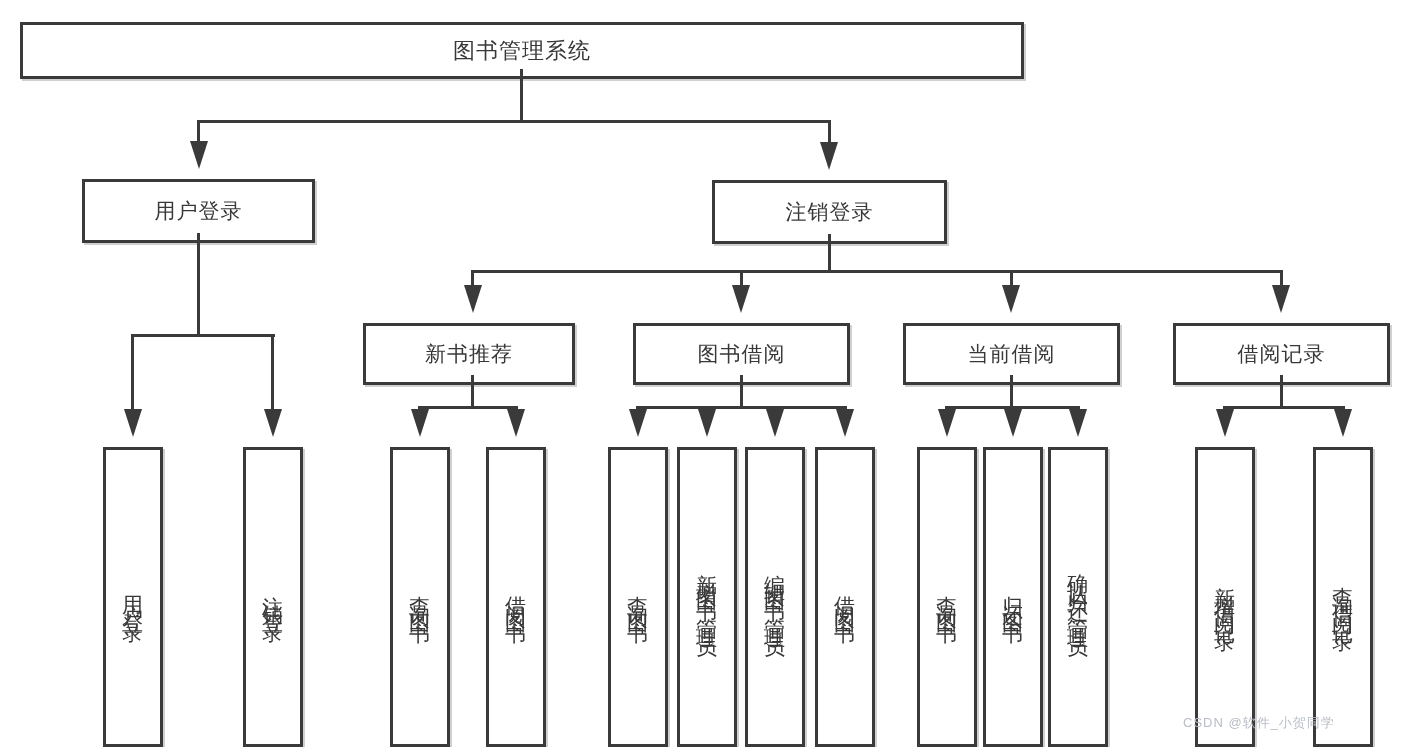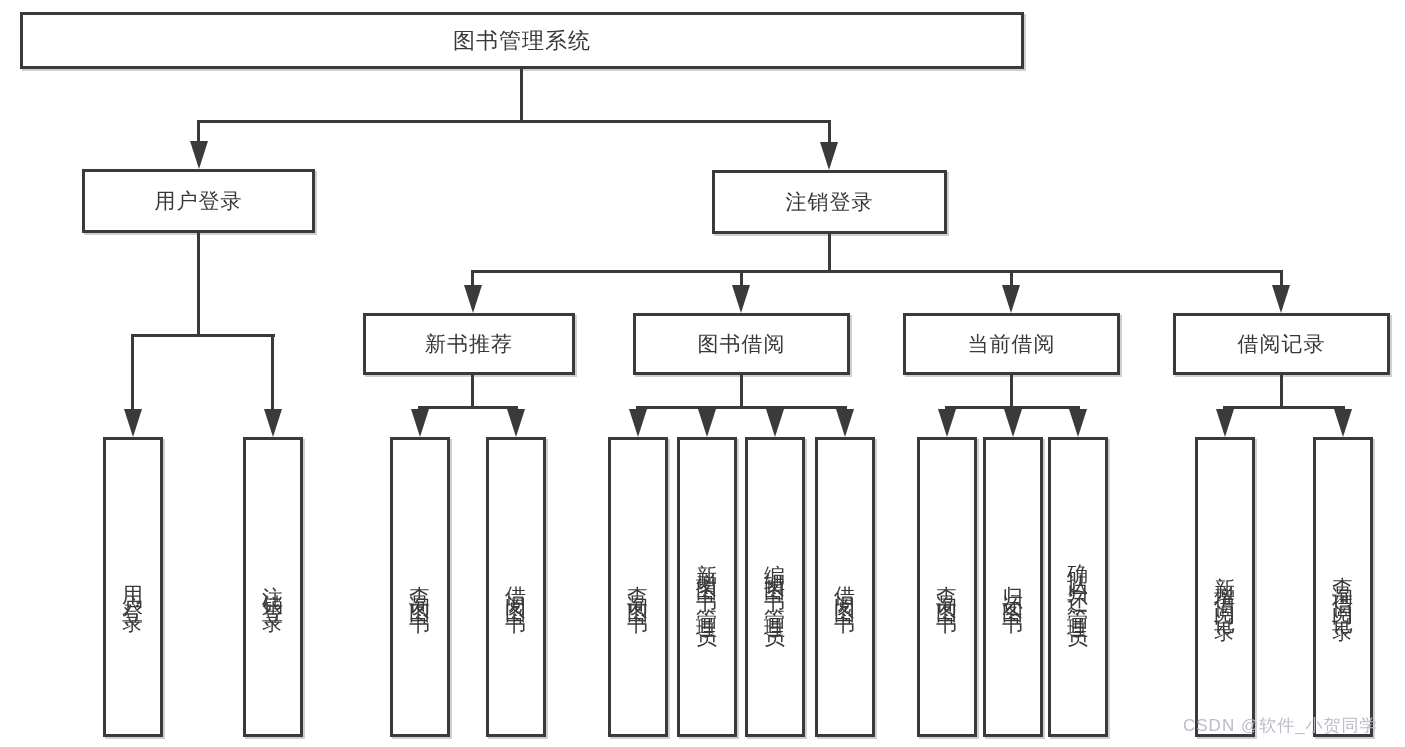--- a/index.html
+++ b/index.html
@@ -5,36 +5,37 @@
   html,body { margin:0; padding:0; background:#ffffff; }
   .stage {
     position:relative; width:1405px; height:747px; background:#ffffff;
     font-family:"Liberation Sans", sans-serif; color:#333333; overflow:hidden;
   }
   .box {
     position:absolute; box-sizing:border-box; background:#ffffff;
     border:3px solid #3a3a3a; box-shadow:2px 2px 0 rgba(150,150,158,0.45);
     display:flex; align-items:center; justify-content:center;
     color:#383838;
+    margin-top:10px;
   }
   .hbox { font-size:21px; letter-spacing:1px; white-space:nowrap; }
   .rootbox { font-size:22px; }
   .vbox span {
     writing-mode:vertical-rl; text-orientation:mixed;
     font-size:21px; letter-spacing:9px; line-height:1.1; white-space:nowrap;
   }
   .hline { position:absolute; height:3px; background:#3a3a3a; }
   .vline { position:absolute; width:3px; background:#3a3a3a; }
   .arrow {
     position:absolute; width:0; height:0;
     border-left:9px solid transparent; border-right:9px solid transparent;
     border-top:28px solid #3a3a3a;
   }
   .watermark {
-    position:absolute; left:1183px; top:714px; font-size:17px;
+    position:absolute; left:1183px; top:714px; font-size:13px;
     color:#b9bdc6; letter-spacing:1px; white-space:nowrap;
   }
 </style>
 </head>
 <body>
 
 <div class="stage">
 
   <div class="box hbox rootbox" style="left:20px;top:12px;width:1004px;height:57px">
     <span>图书管理系统</span>

